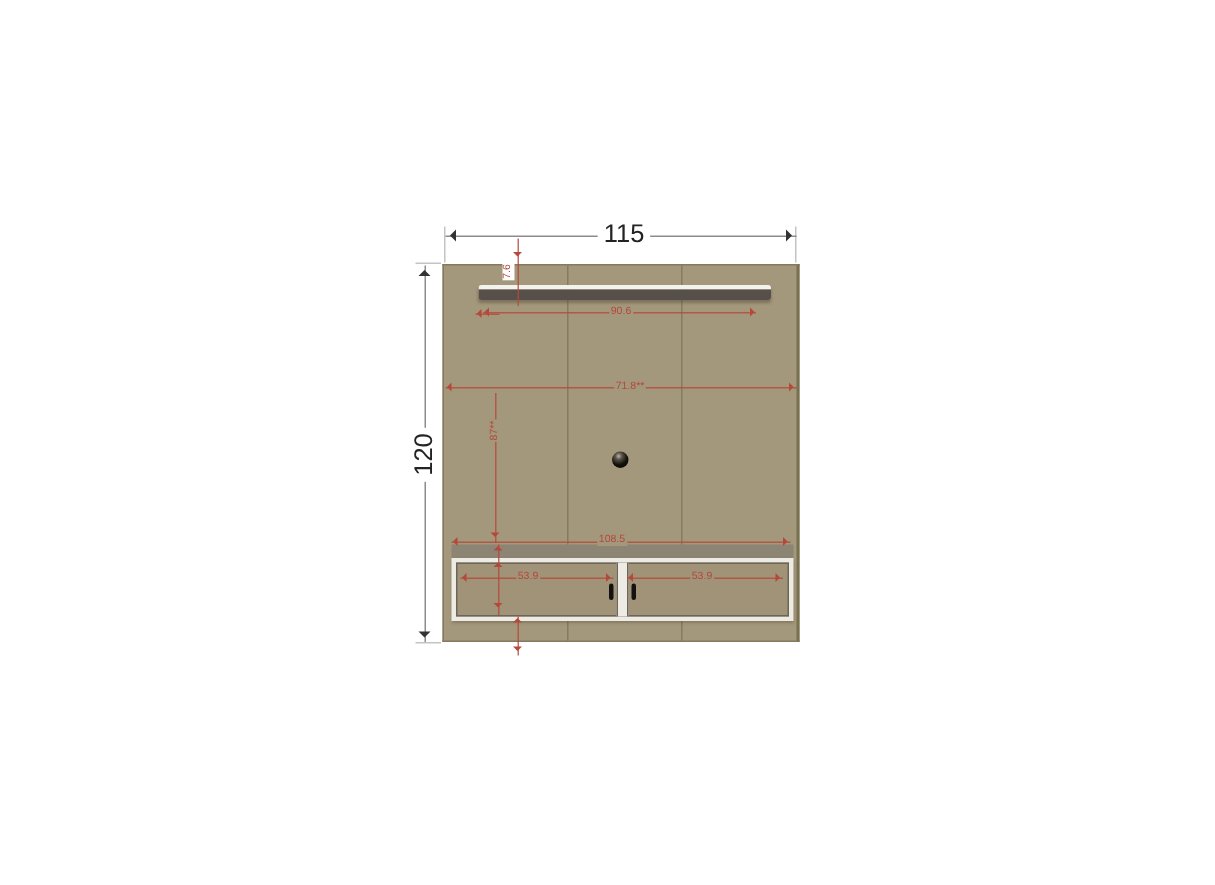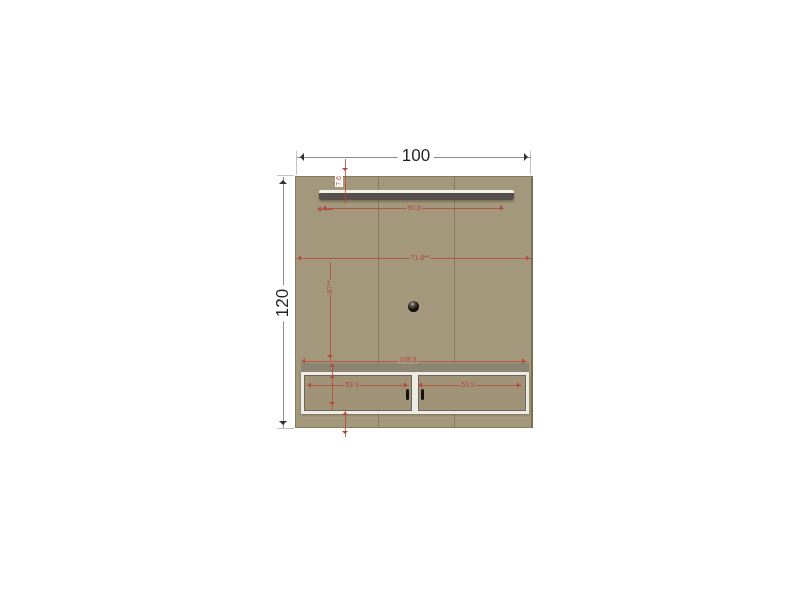--- a/index.html
+++ b/index.html
@@ -75,21 +75,21 @@
       <div class="handle" id="handle-left"></div>
       <div class="handle" id="handle-right"></div>
     </div>
   </div>
 
   <div class="xl" style="left:296px;top:151px;width:1px;height:24px;"></div>
   <div class="xl" style="left:530px;top:151px;width:1px;height:24px;"></div>
   <div class="dl" style="left:297px;top:157px;width:234px;height:1px;"></div>
   <div class="arb l" style="left:296px;top:153px;"></div>
   <div class="arb r" style="left:524px;top:153px;"></div>
-  <div class="dim-label" style="left:416px;top:156px;">100</div>
+  <div class="dim-label" style="left:416px;top:156px;">115</div>
 
   <div class="xl" style="left:277px;top:175px;width:17px;height:1px;"></div>
   <div class="xl" style="left:277px;top:428px;width:17px;height:1px;"></div>
   <div class="dl" style="left:283px;top:177px;width:1px;height:251px;"></div>
   <div class="arb u" style="left:279px;top:176px;"></div>
   <div class="arb d" style="left:279px;top:421px;"></div>
   <div class="dim-label vert" style="left:283px;top:303px;">120</div>
 
   <div class="rl" style="left:345px;top:159px;width:1px;height:45px;"></div>
   <div class="ar d" style="left:342px;top:168px;"></div>

